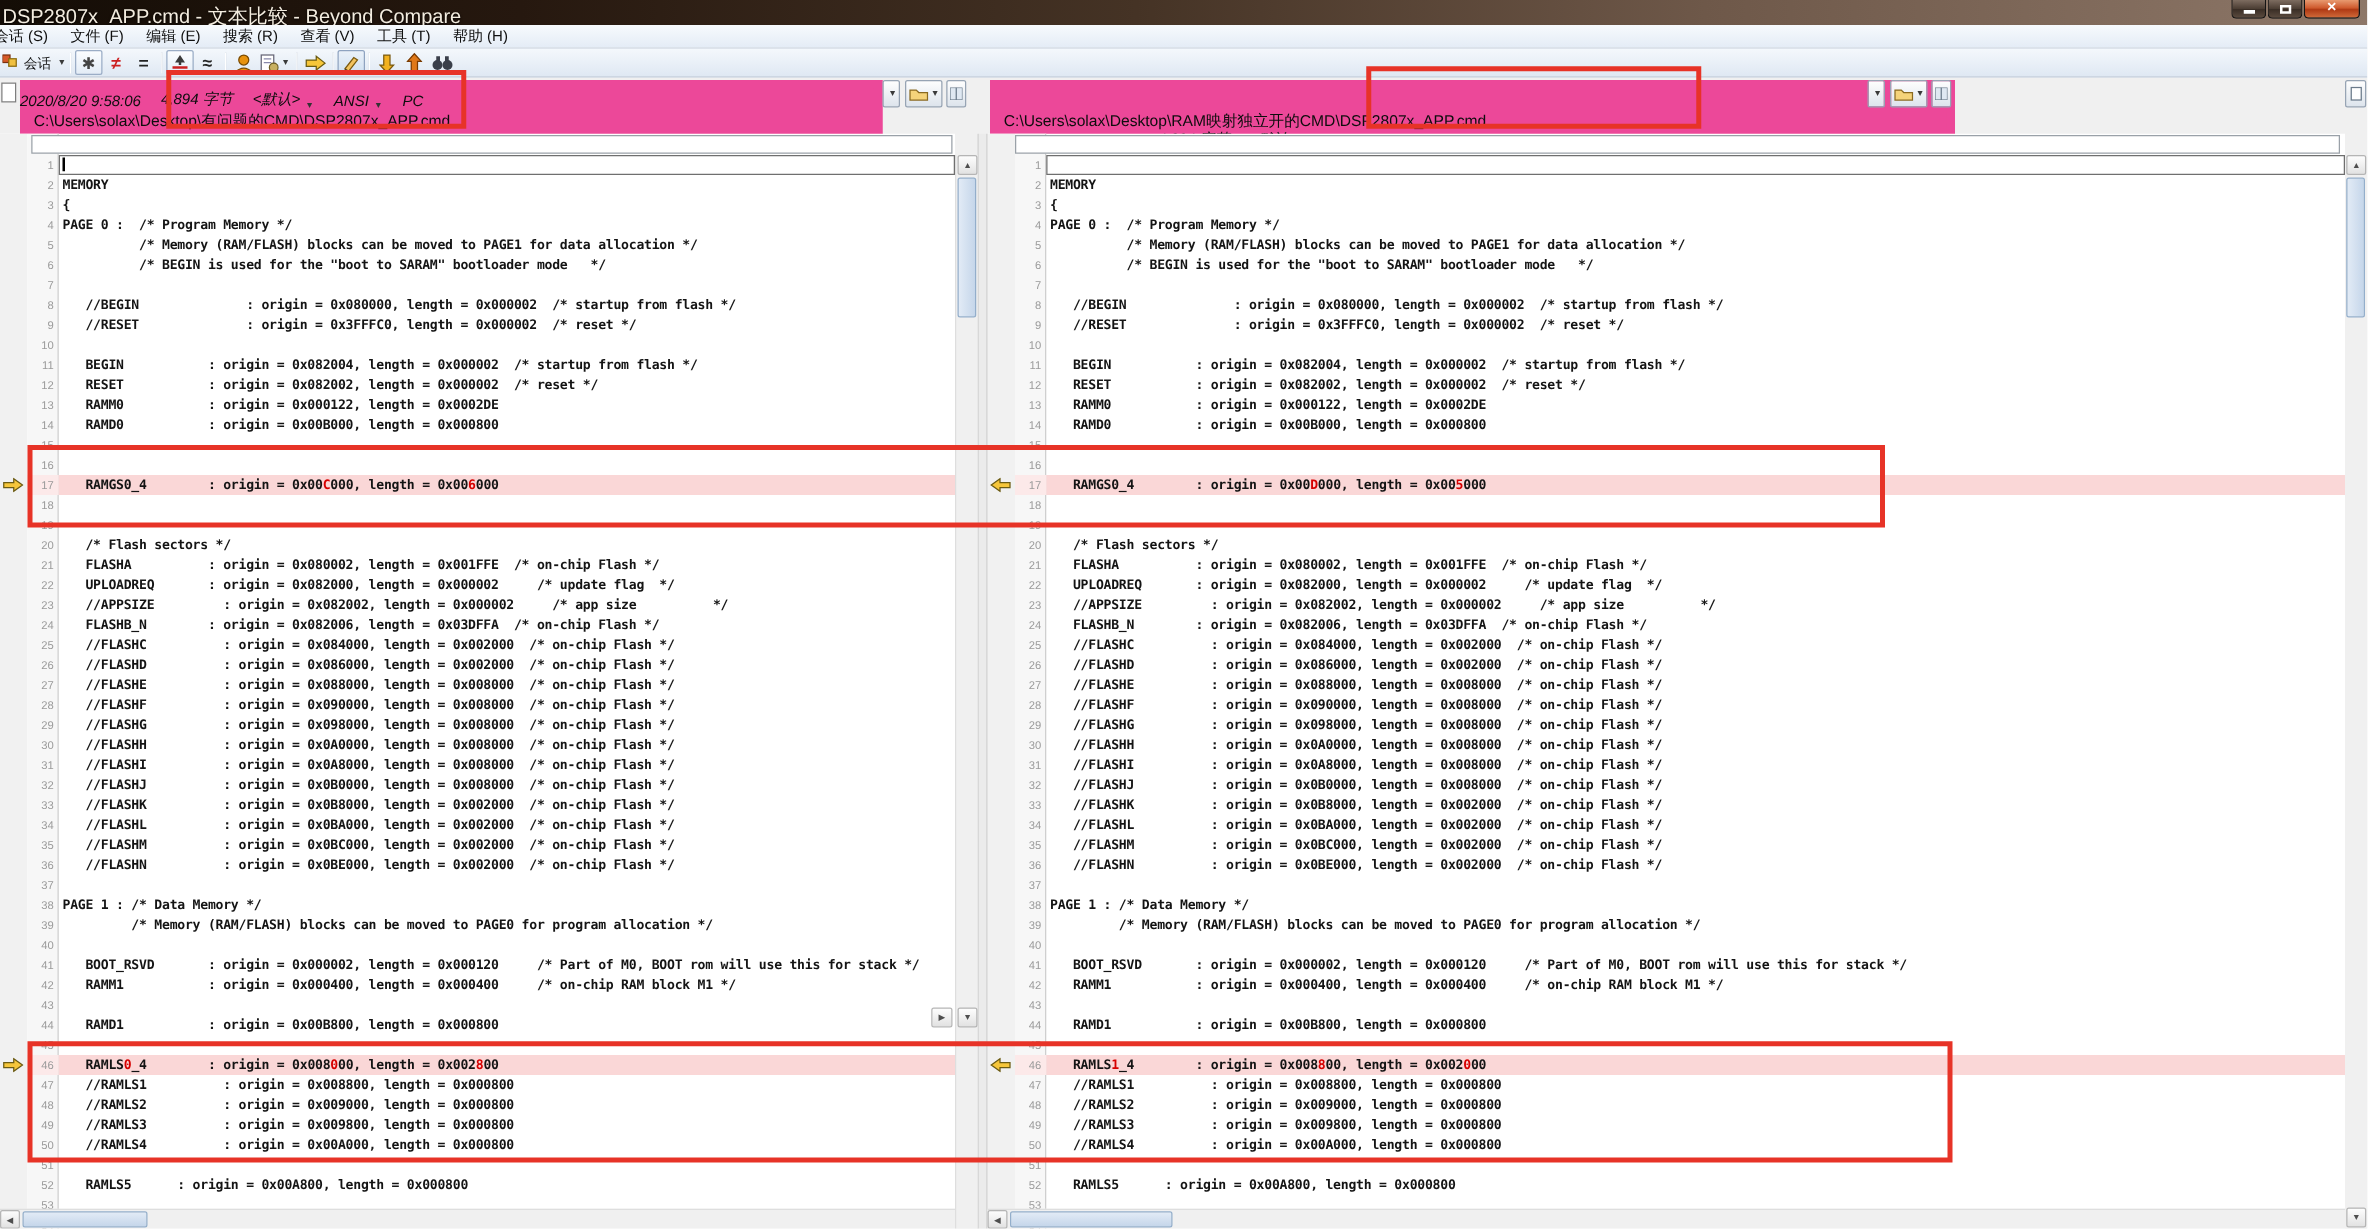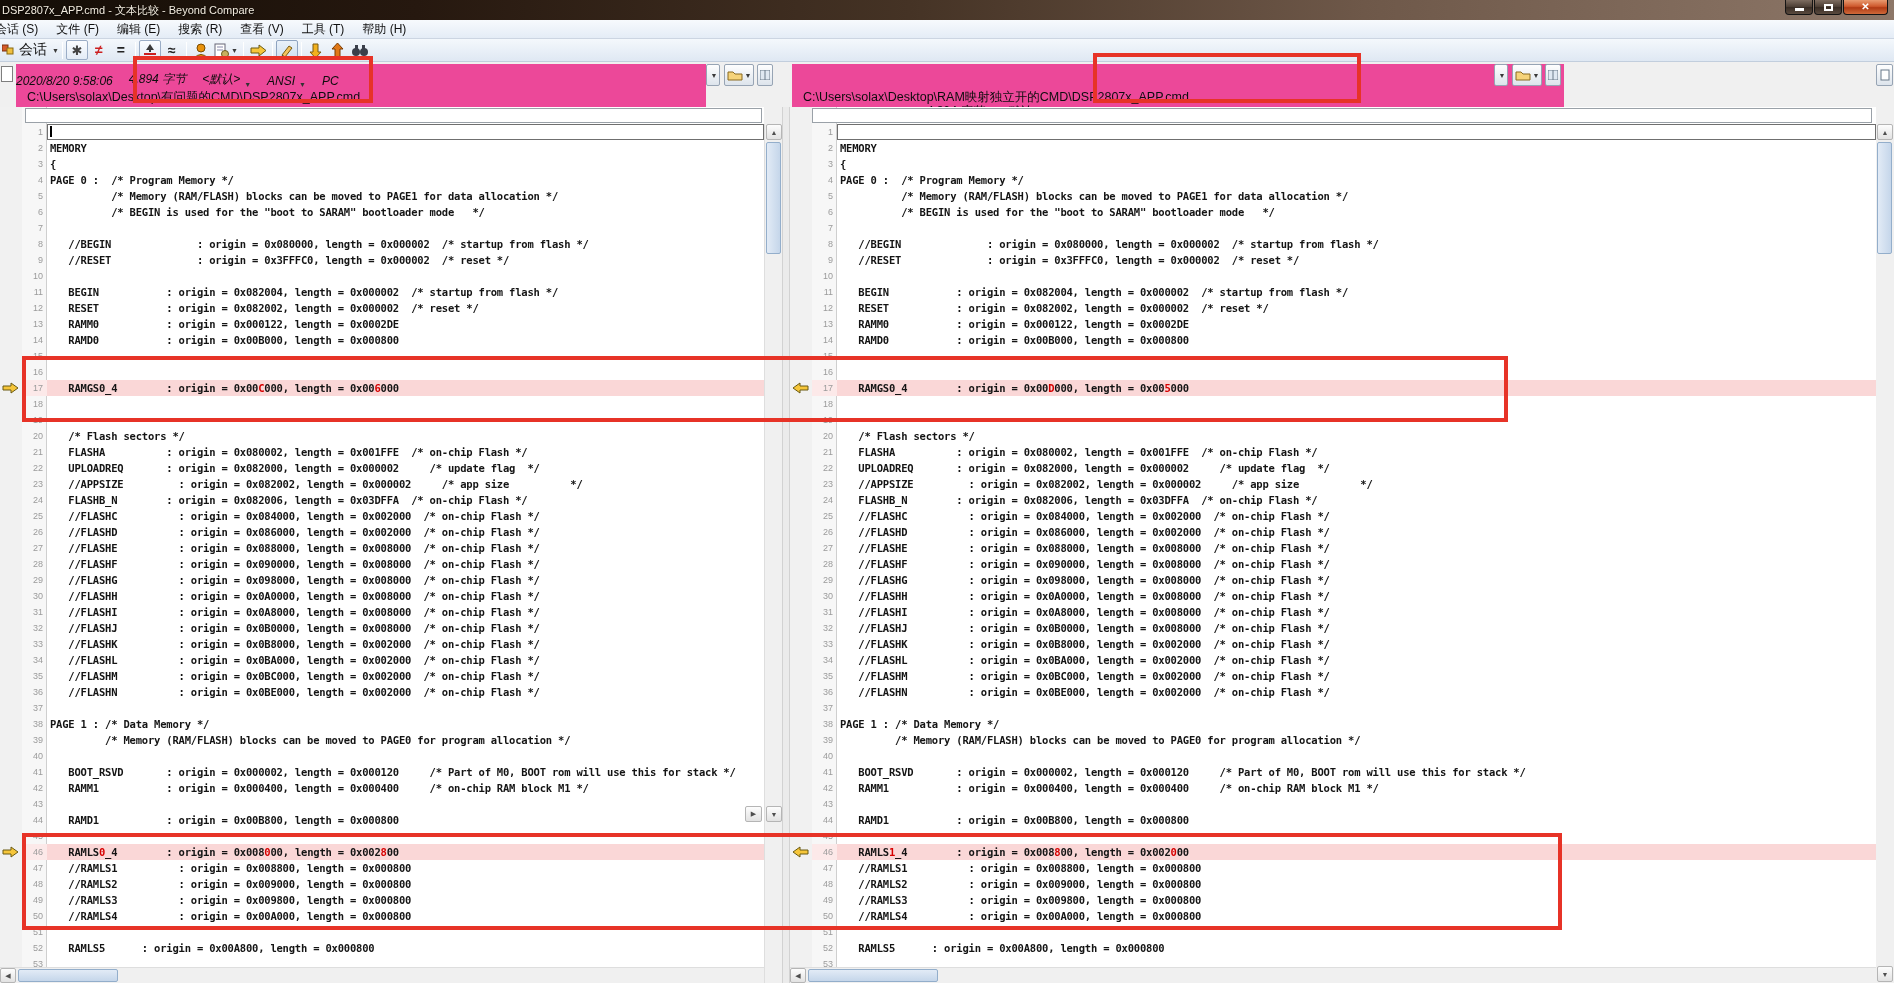--- a/index.html
+++ b/index.html
@@ -2,21 +2,21 @@
 <html><head>
 <meta charset="utf-8">
 <style>
   * { margin:0; padding:0; box-sizing:border-box; }
   body { font-family:"Liberation Sans",sans-serif; }
   .app { position:relative; width:1894px; height:983px; background:#f0f0f0; overflow:hidden; font-family:"Liberation Sans",sans-serif; }
 
   
   .titlebar { position:absolute; left:0; top:0; width:100%; height:20px;
     background:linear-gradient(90deg,#140d06 0%,#26180f 22%,#453325 48%,#6e5849 72%,#8d7768 100%); }
-  .title { position:absolute; left:2px; top:3px; font-size:11px; color:#f3ecdf; text-shadow:0 1px 2px #000; white-space:nowrap; }
+  .title { position:absolute; left:2px; top:3px; font-size:16px; color:#f3ecdf; text-shadow:0 1px 2px #000; white-space:nowrap; }
   .winbtns { position:absolute; right:6px; top:0; display:flex; }
   .winbtn { width:28px; height:15px; margin-left:1px; border:1px solid #141414; border-top:none;
     border-radius:0 0 4px 4px; background:linear-gradient(#7d6c60,#4b3d33 50%,#382c24 51%,#5a4a3e);
     display:flex; align-items:center; justify-content:center; }
   .winbtn.close { width:45px; background:linear-gradient(#e89a70,#cf5a2e 45%,#b03a14 55%,#d06a3a); }
   .glyph-min { width:9px; height:3px; background:#fff; margin-top:5px; }
   .glyph-max { width:9px; height:7px; border:2px solid #fff; }
   .glyph-x { color:#fff; font-size:10px; font-weight:bold; line-height:1; }
 
   
@@ -27,21 +27,21 @@
 
   
   .toolbar { position:absolute; left:0; right:0; top:39px; height:23px;
     background:linear-gradient(#f4f8fc,#dfe8f3); border-bottom:1px solid #c2cedd;
     display:flex; align-items:center; padding-left:2px; }
   .tbtn { height:20px; min-width:22px; padding:0 2px; display:flex; align-items:center; justify-content:center;
     font-size:13px; color:#333; position:relative; }
   .tbtn.pressed { border:1px solid #8ea3c0; background:linear-gradient(#eaf1f9,#cfe0f1); border-radius:2px; }
   .tbtn.framed { border:1px solid #9badc6; border-radius:2px; background:linear-gradient(#fbfdff,#e3ecf6); }
   .tsep { width:1px; height:17px; background:#b4c0d0; border-right:1px solid #ffffff; margin:0 3px; }
-  .tlabel { font-size:14px; color:#111; margin:16px 3px;font-family:Liberation Serif, serif; }
+  .tlabel { font-size:11px; color:#111; margin:16px 3px;font-family:Liberation Serif, serif; }
   .ddarrow { font-size:7px; color:#3a3a3a; margin-left:2px; }
   .sym-neq { color:#cc1f1f; font-weight:bold; font-size:14px; }
   .sym-eq { color:#222; font-weight:bold; font-size:14px; }
   .sym-all { color:#444; font-size:13px; }
   .sym-approx { color:#222; font-weight:bold; font-size:14px; }
 
   
   .pathfield { position:absolute; top:64px; height:22px; background:#ec4899; border:7px solid #ec4899;
     font-size:12.5px; color:#0d0d0d; padding:18px 4px; white-space:nowrap; overflow:hidden; }
   .smallbtn { position:absolute; top:64px; height:22px; background:linear-gradient(#fefefe,#dde4ec);

